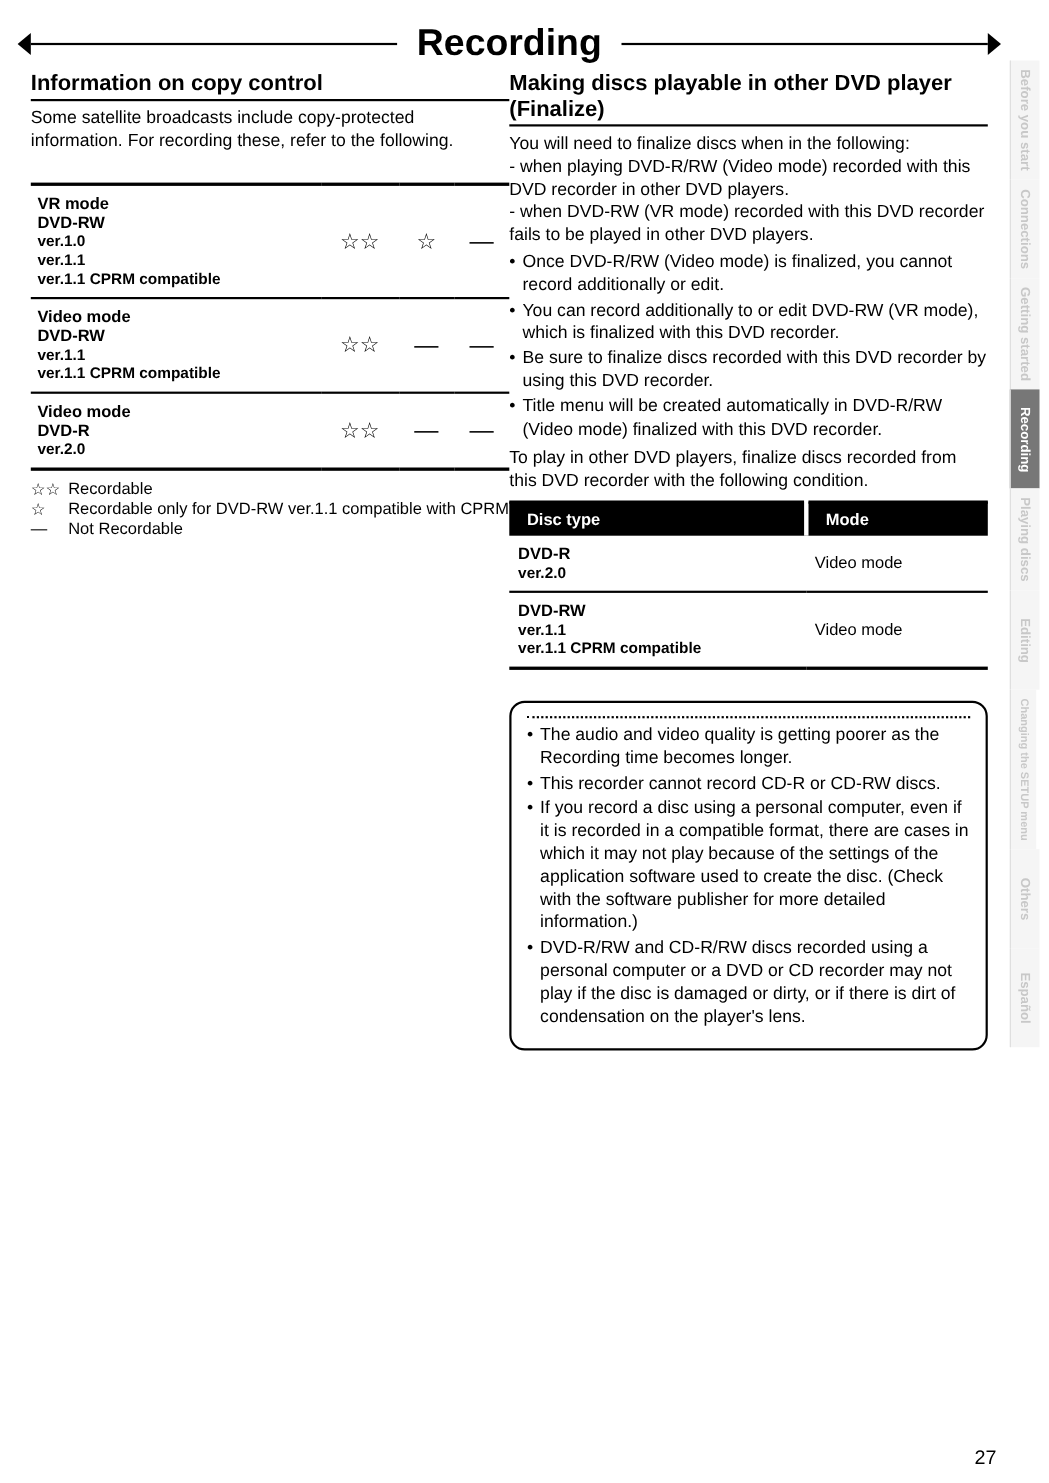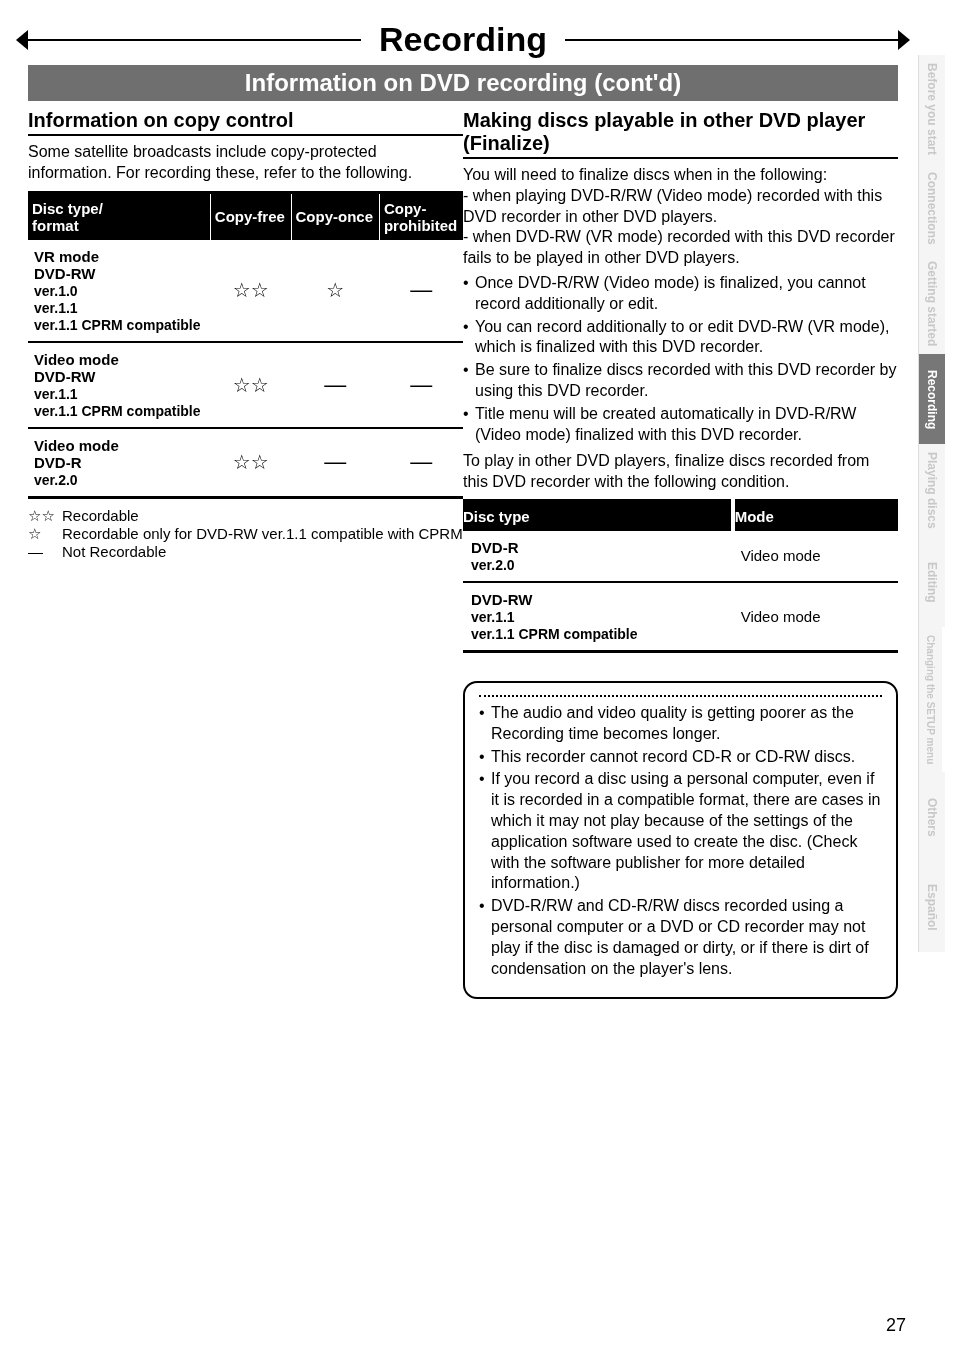--- a/index.html
+++ b/index.html
@@ -12,37 +12,37 @@
   .chapter-bar .lineL, .chapter-bar .lineR { flex:1; border-top:2px solid #000; position:relative; }
   .chapter-bar .lineL::before { content:""; position:absolute; left:-12px; top:-11px; border-right:12px solid #000; border-top:10px solid transparent; border-bottom:10px solid transparent;}
   .chapter-bar .lineR::after  { content:""; position:absolute; right:-12px; top:-11px; border-left:12px solid #000; border-top:10px solid transparent; border-bottom:10px solid transparent;}
   .chapter-title { font-size:34px; font-weight:700; padding:0 18px; }
   .section-banner { background:#6f6f6f; color:#fff; font-size:24px; font-weight:700; text-align:center; padding:4px 0; margin:4px 0 8px; }
   .columns { display:flex; }
   .col { flex:1; min-width:0; }
   h3.sub { font-size:20px; font-weight:700; margin-bottom:2px; }
   .under { border-bottom:2px solid #000; display:block; margin-bottom:6px;}
   p, li { font-size:16px; line-height:1.3; }
-  .intro { margin-bottom:7px; }
+  .intro { margin-bottom:26px; }
   table.rec { width:100%; border-collapse:collapse; font-size:15px; }
   table.rec th { background:#000; color:#fff; font-weight:700; padding:6px 4px; text-align:left; border-right:1px solid #fff;}
   table.rec th:last-child { border-right:none;}
   table.rec td { padding:8px 6px; vertical-align:middle; border-bottom:2px solid #000; }
   table.rec tr:last-child td { border-bottom:3px solid #000;}
   .dt { font-weight:700; }
   .dtsub { font-weight:700; font-size:14px; }
   .center { text-align:center; font-size:20px; }
   .legend { margin-top:8px; font-size:15px; }
   .legend-row { display:flex; }
   .legend-sym { width:34px; flex:none; }
   ul.bullets { list-style:none; margin:4px 0 6px; }
   ul.bullets li { position:relative; padding-left:12px; margin-bottom:2px;}
   ul.bullets li::before { content:"•"; position:absolute; left:0; }
   table.mode { width:100%; border-collapse:collapse; font-size:15px; margin-top:6px;}
-  table.mode th { background:#000; color:#fff; font-weight:700; padding:6px 0; text-align:left;}
+  table.mode th { background:#000; color:#fff; font-weight:700; padding:6px 16px; text-align:left;}
   table.mode th.disc { width:62%; border-right:4px solid #fff;}
   table.mode td { padding:8px 8px; border-bottom:2px solid #000; vertical-align:middle;}
   table.mode tr:last-child td { border-bottom:3px solid #000;}
   table.mode tr:first-child th:first-child { border-top:3px solid #000;}
   .note-box { border:2px solid #000; border-radius:14px; padding:10px 14px 12px; margin-top:28px;}
   .note-title { font-size:19px; font-weight:700; font-style:italic; }
   .dotline { border:none; border-top:2px dotted #000; margin:2px 0 6px;}
   .pagenum { position:absolute; right:48px; bottom:12px; font-size:18px;}
   .dash { font-size:22px; }
 </style>
@@ -64,39 +64,30 @@
   </div>
 
   <div style="padding-right:38px;">
 
     <div class="chapter-bar">
       <div class="lineL"></div>
       <div class="chapter-title">Recording</div>
       <div class="lineR"></div>
     </div>
 
-    <div class="section-banner">Information on DVD recording (cont'd)</div>
 
     <div class="columns">
 
       <div class="col">
         <h3 class="sub">Information on copy control</h3>
         <span class="under"></span>
         <p class="intro">Some satellite broadcasts include copy-protected information. For recording these, refer to the following.</p>
 
         <table class="rec" style="border-top:3px solid #000;">
           <tbody>
-              <tr>
-            <th style="white-space:pre-line;">Disc type/
-format</th>
-            <th>Copy-free</th>
-            <th>Copy-once</th>
-            <th style="white-space:pre-line;">Copy-
-prohibited</th>
-          </tr>
           <tr>
             <td><span class="dt" style="white-space:pre-line;">VR mode
 DVD-RW</span><br><span class="dtsub" style="white-space:pre-line;">ver.1.0
 ver.1.1
 ver.1.1 CPRM compatible</span></td>
             <td class="center">☆☆</td>
             <td class="center">☆</td>
             <td class="center dash">—</td>
           </tr>
           <tr>

